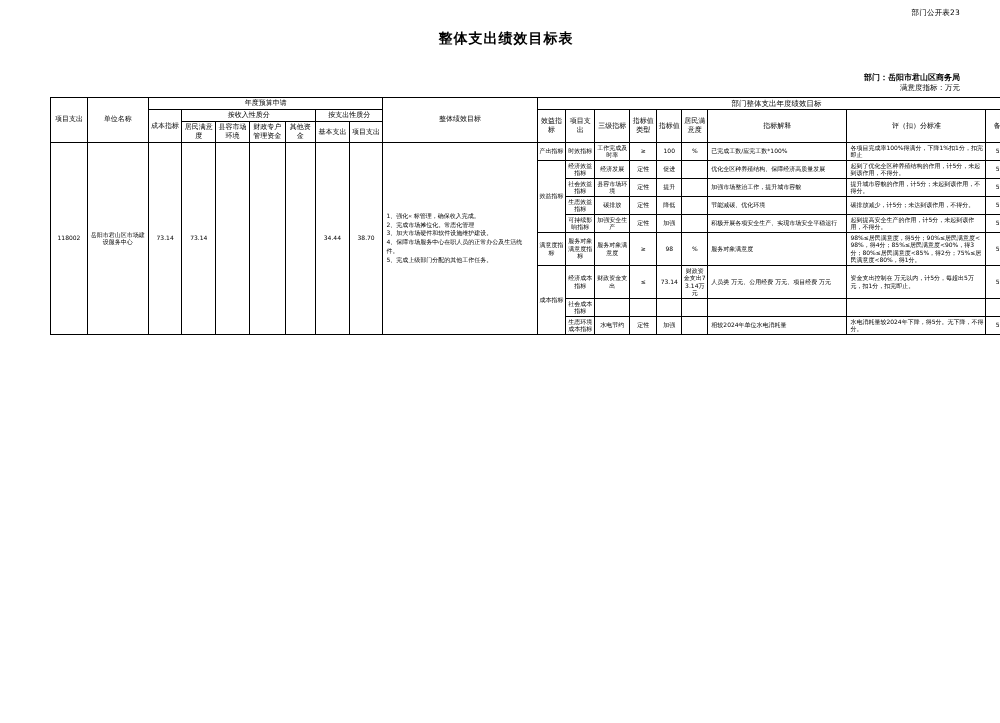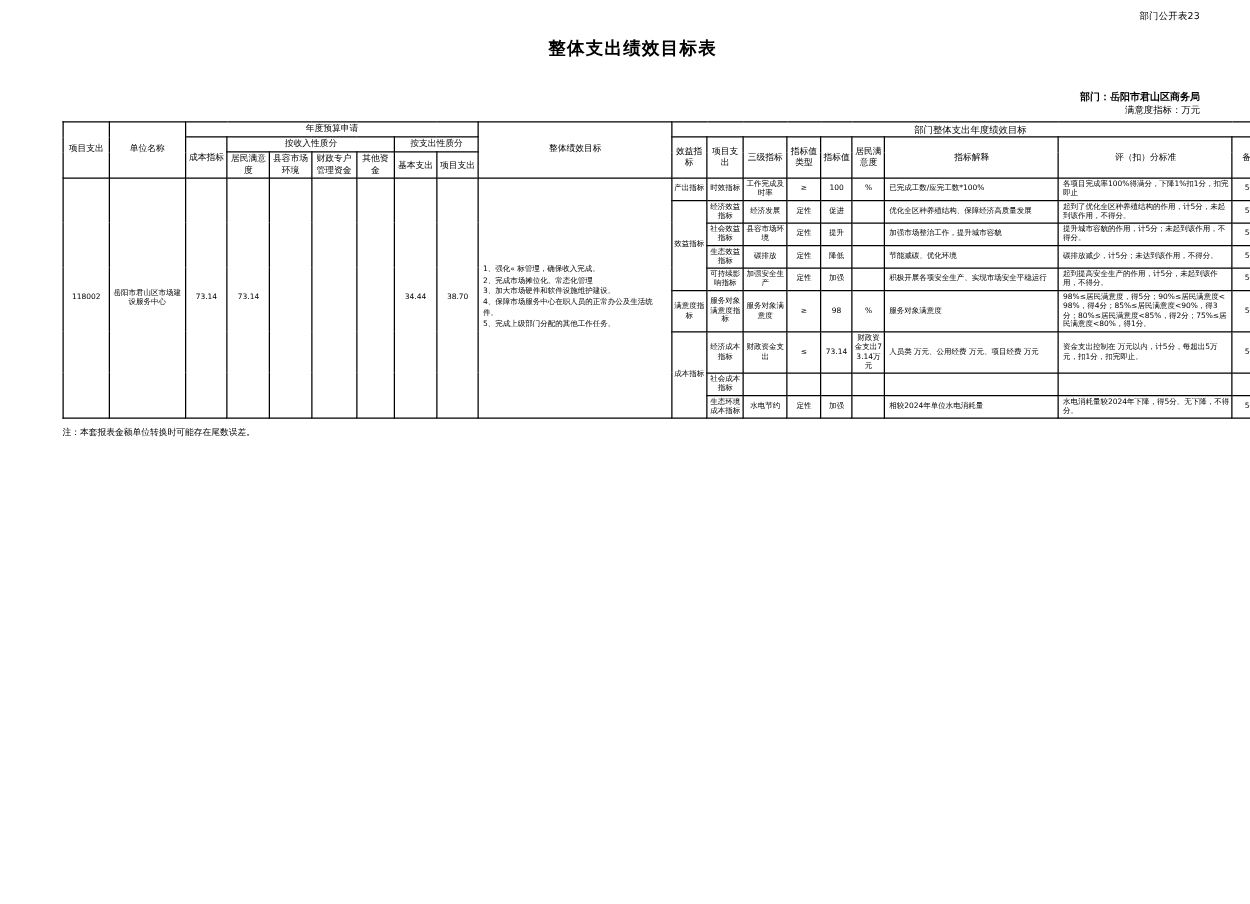--- a/index.html
+++ b/index.html
@@ -249,14 +249,13 @@
         <td>定性</td>
         <td>加强</td>
         <td></td>
         <td class="lcell">相较2024年单位水电消耗量</td>
         <td class="lcell">水电消耗量较2024年下降，得5分。无下降，不得分。</td>
         <td>5分</td>
       </tr>
     </tbody>
   </table>
 
-  <div class="note">注：本套报表金额单位转换时可能存在尾数误差。</div>
 </div>
 
 </body></html>

